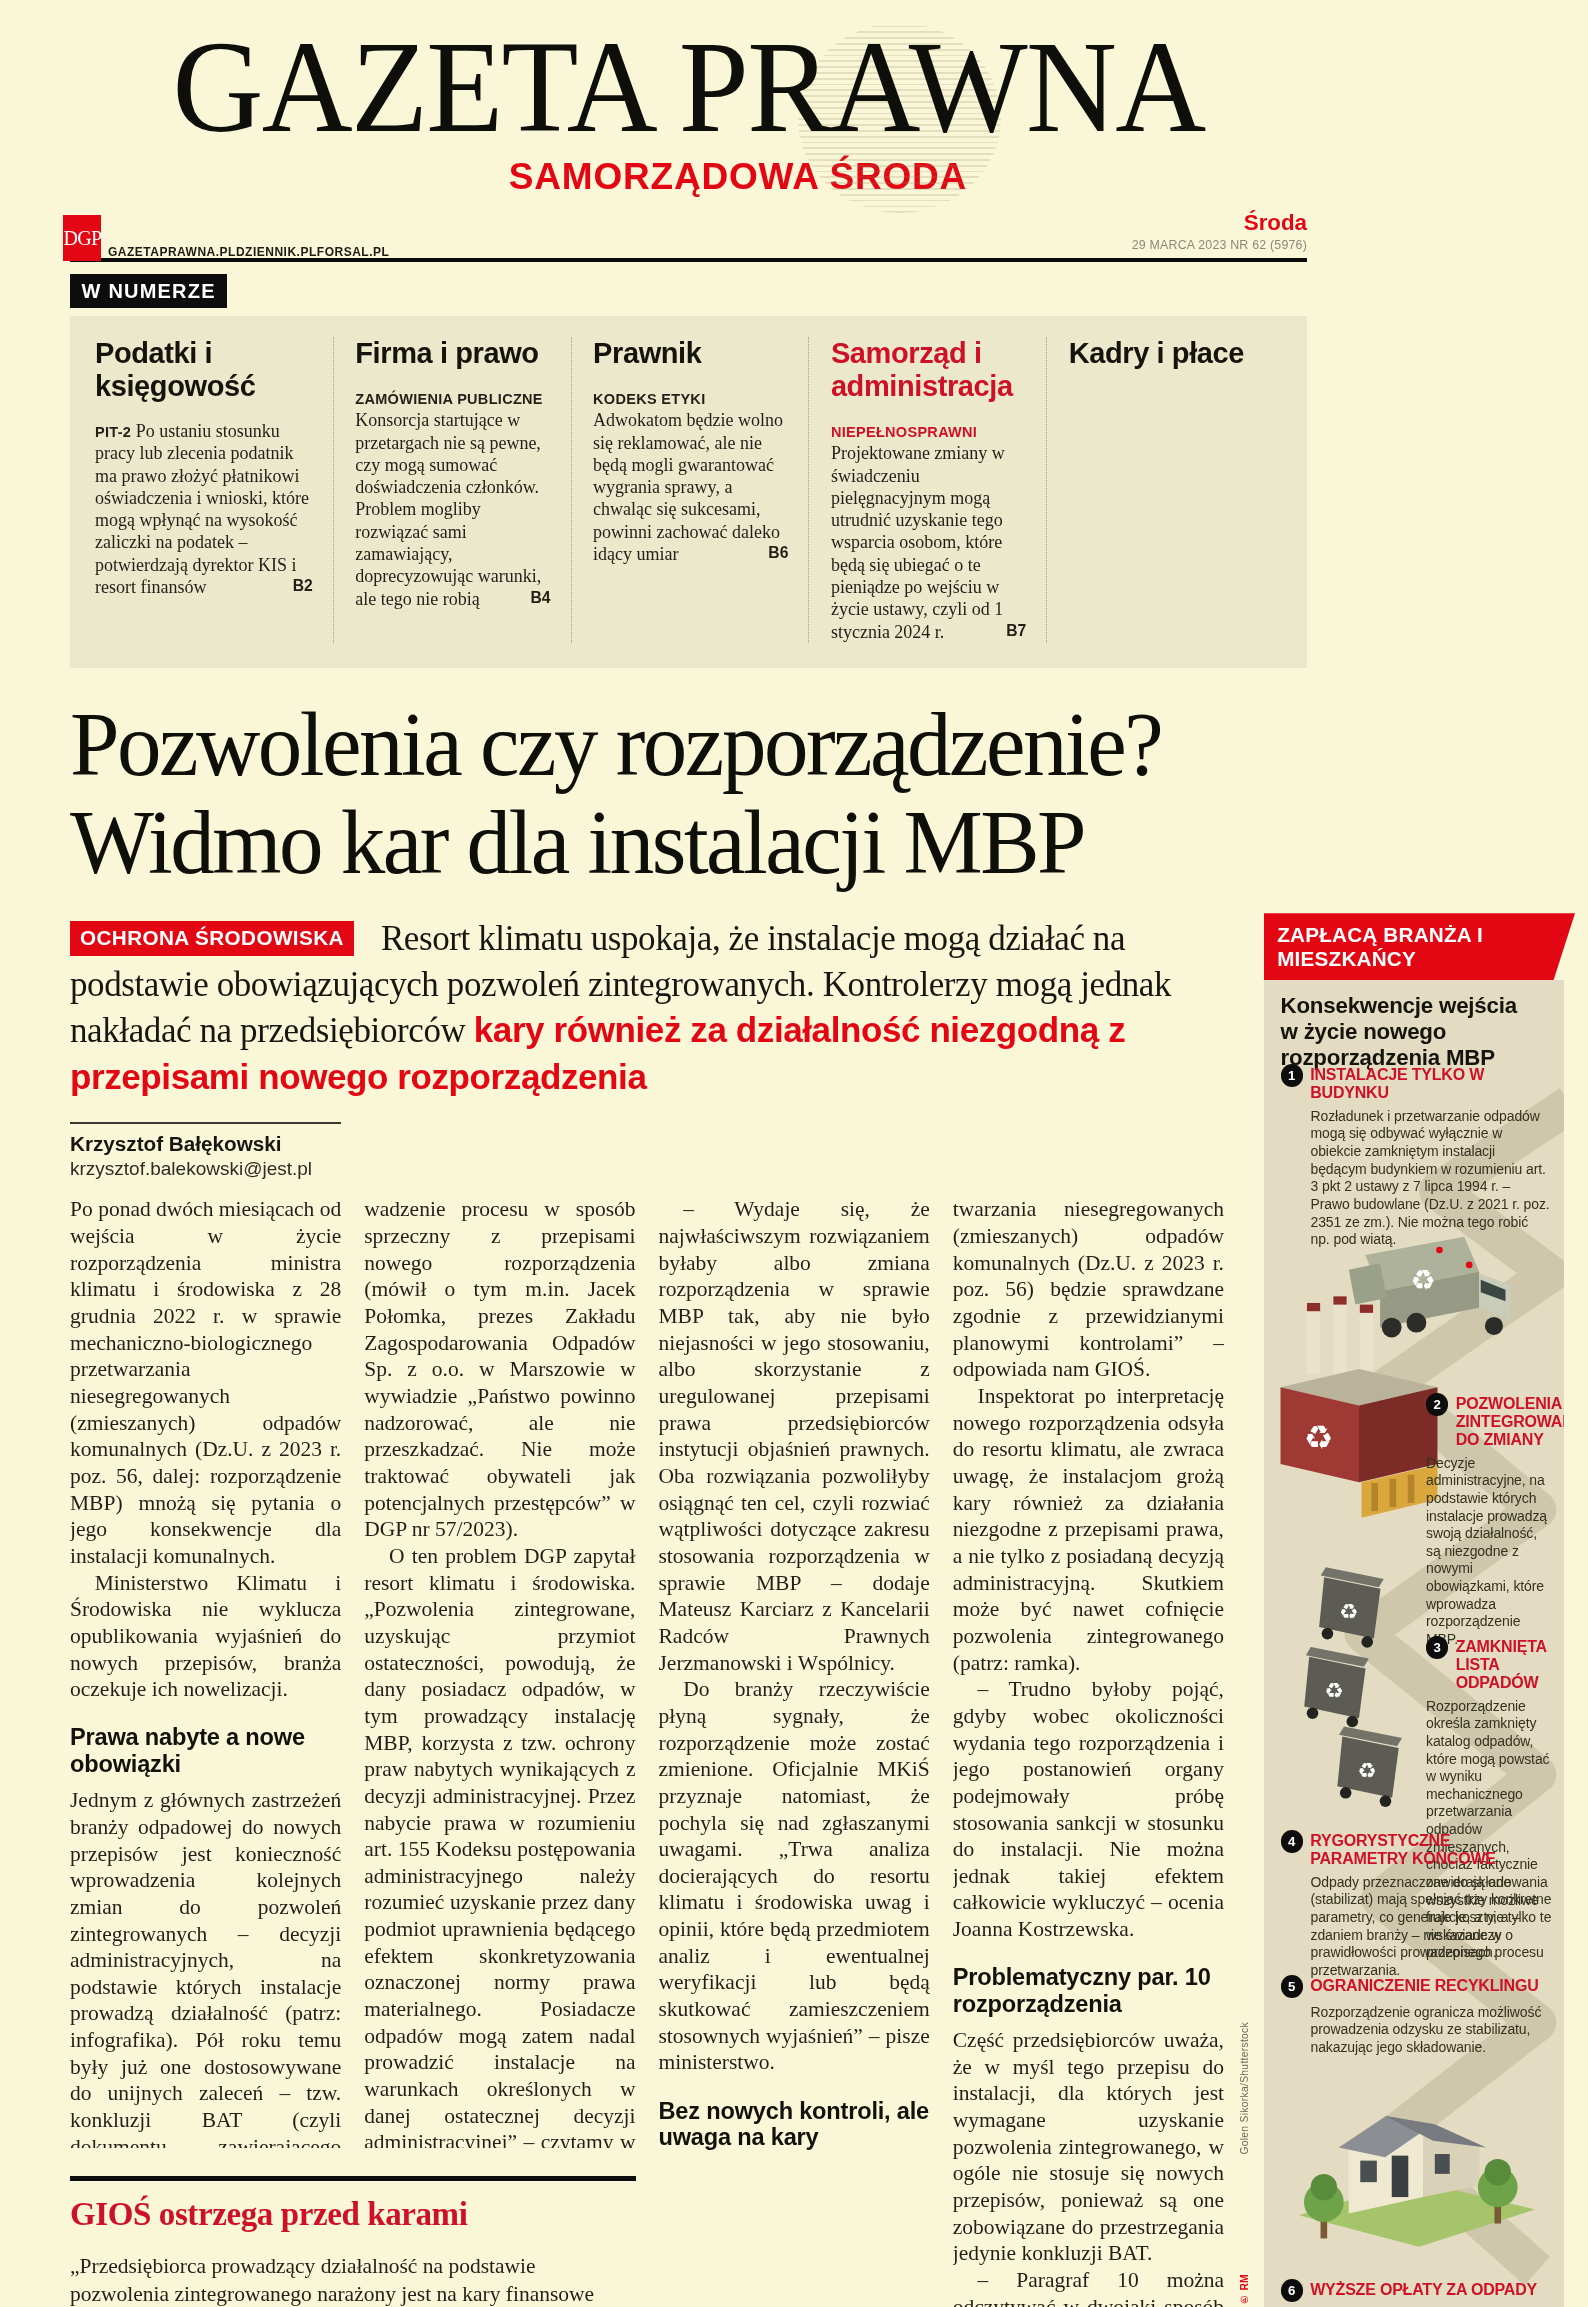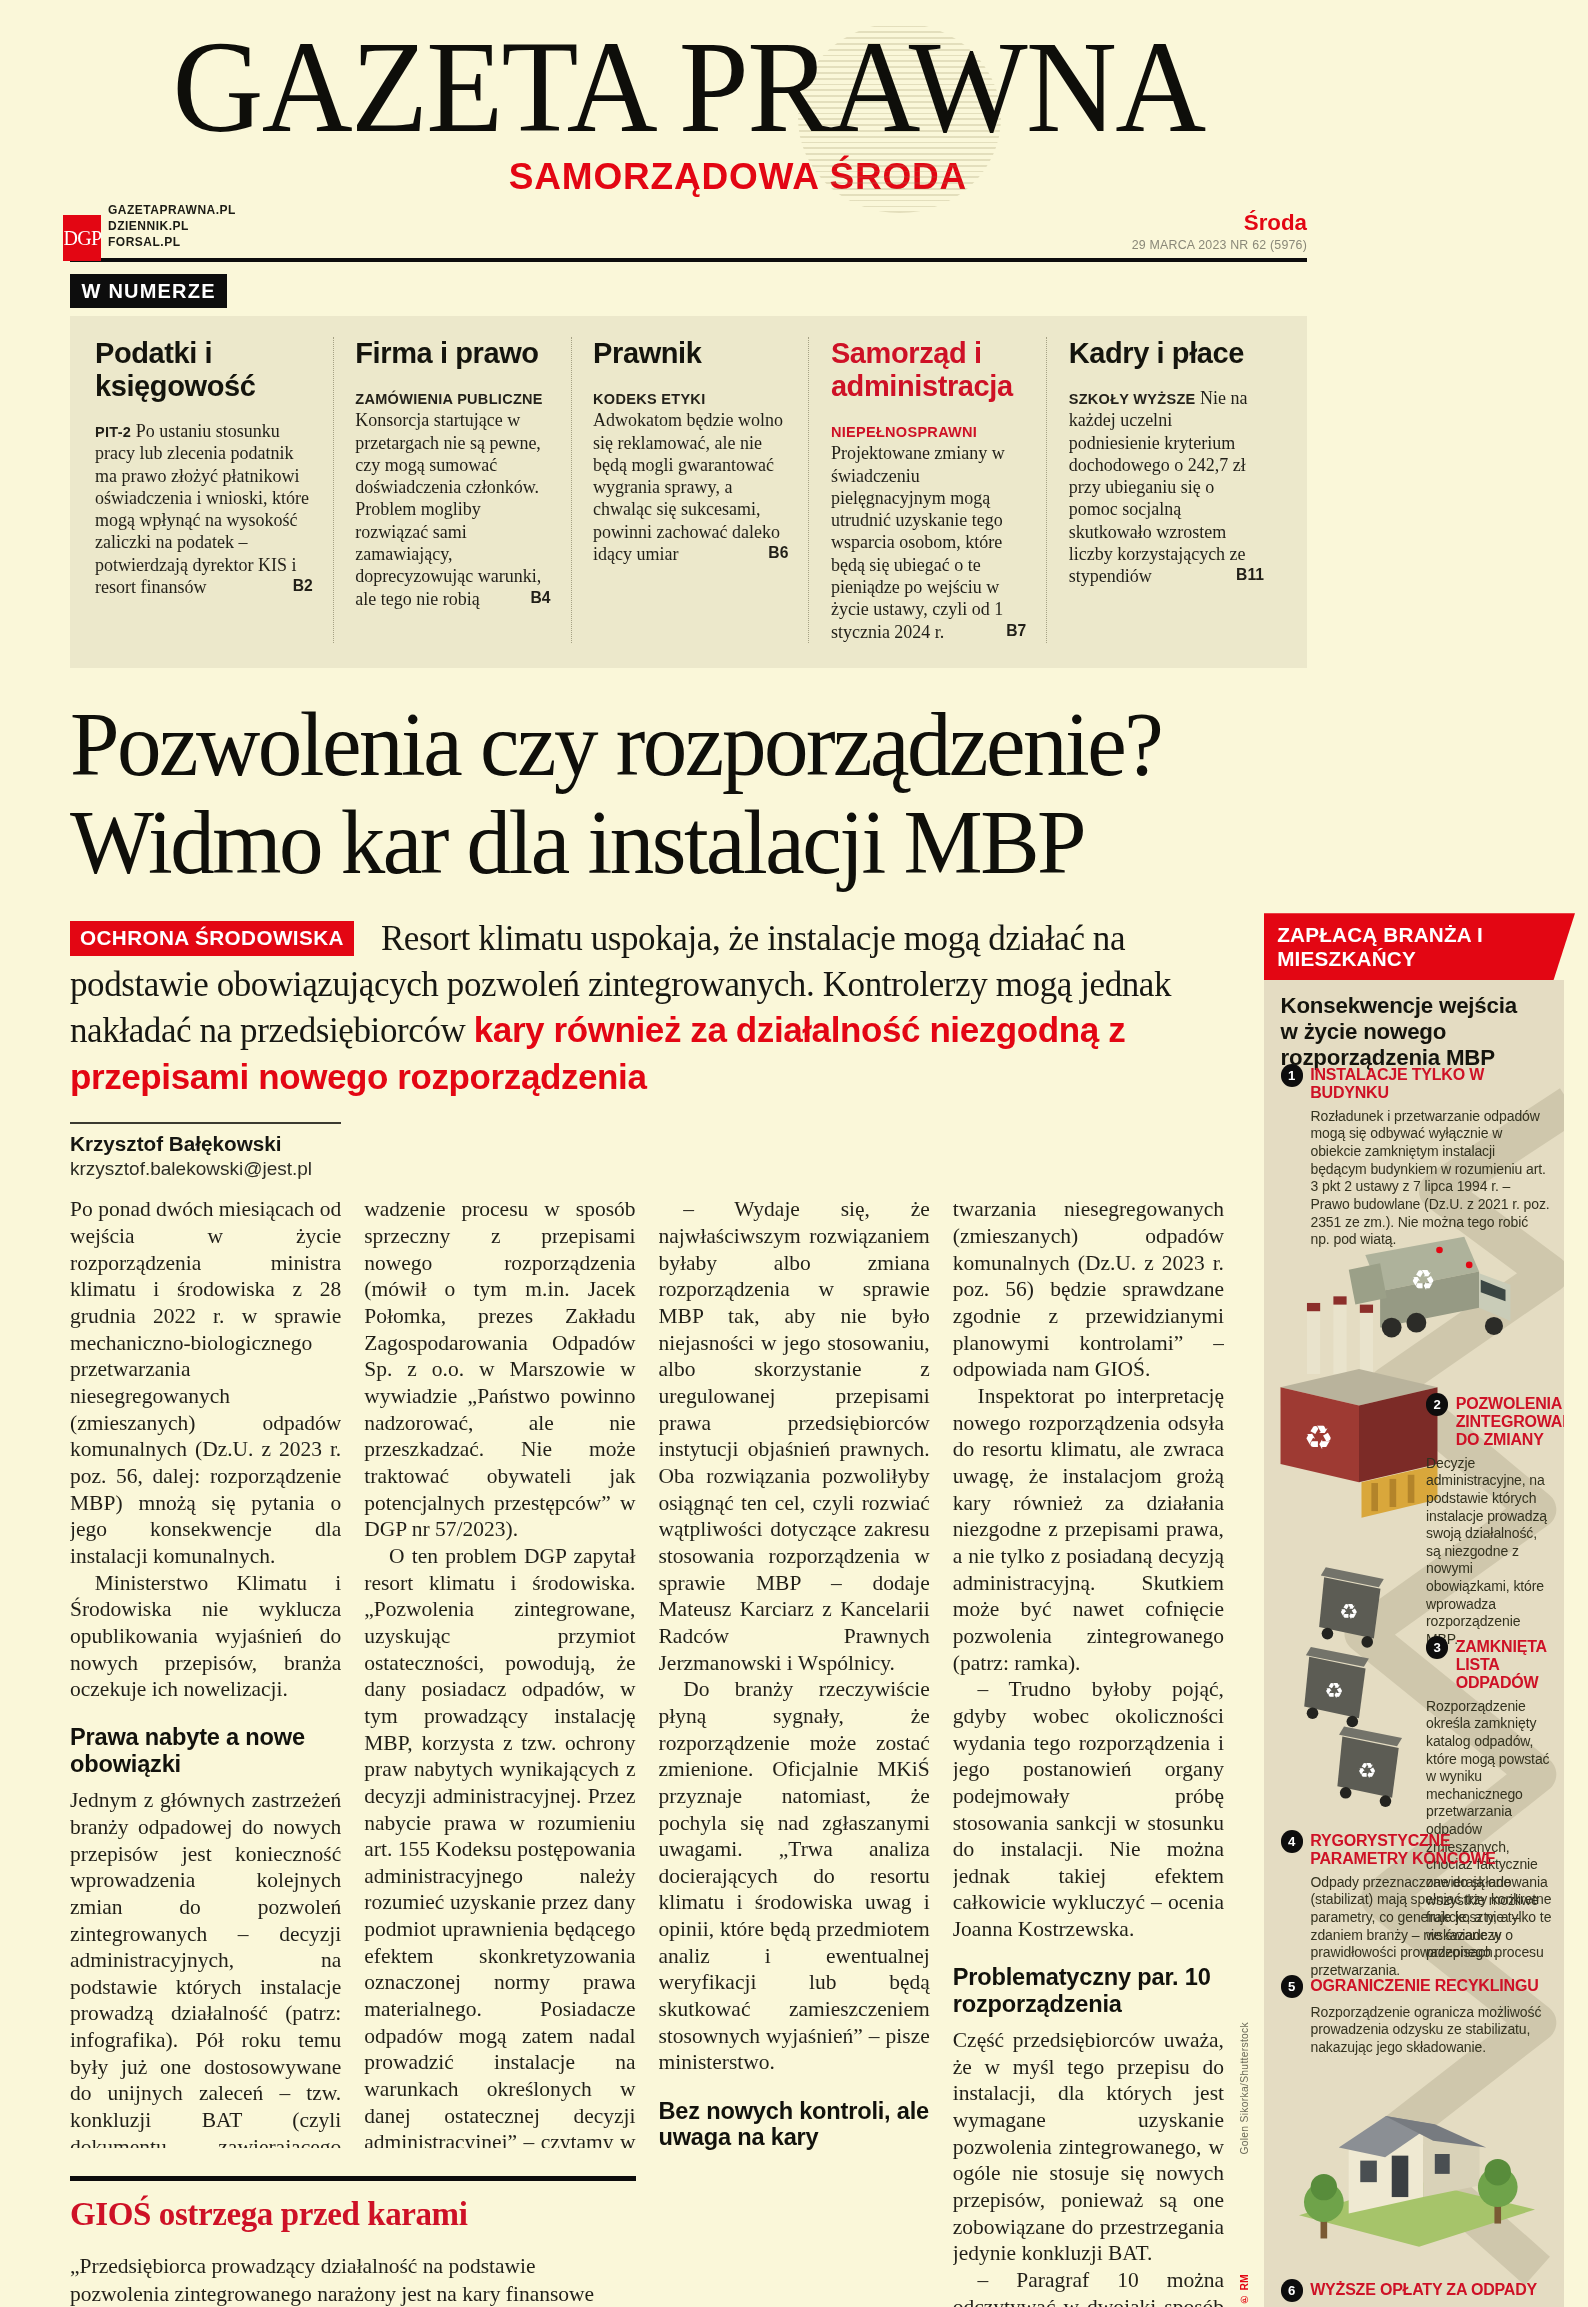--- a/index.html
+++ b/index.html
@@ -39,21 +39,21 @@
     text-align:center;margin-top:8px;margin-left:99px;
     color:var(--red);font-weight:bold;font-size:37px;letter-spacing:0.8px;
   }
   .header-foot{position:relative;height:63px;margin-top:1.7px;border-bottom:4.1px solid #0d0d0d;}
   .brandblock{position:absolute;left:-6.6px;bottom:-3.3px;display:flex;align-items:flex-end;gap:6.6px;}
   .dgp{
     width:38px;height:46px;background:var(--red);color:#fff;
     font-family:"Liberation Serif", serif;font-size:20px;display:flex;align-items:center;justify-content:center;
     letter-spacing:-0.8px;
   }
-  .sites{display:flex;flex-direction:column;justify-content:flex-end;padding-bottom:11px;}
+  .sites{display:flex;flex-direction:row;justify-content:flex-end;padding-bottom:1px;}
   .sites span{font-size:12px;font-weight:bold;letter-spacing:0.5px;line-height:1.35;color:#1b1b14;}
   .dateblock{position:absolute;right:0;bottom:6.6px;text-align:right;}
   .weekday{color:var(--red);font-weight:bold;font-size:22.3px;line-height:1.1;}
   .issue{color:var(--gray);font-size:12.4px;margin-top:1.7px;letter-spacing:0.2px;}
 
   
   .inn-label{
     display:inline-block;background:#0d0d0d;color:#fff;font-weight:bold;
     font-size:20px;letter-spacing:1.2px;padding:5.8px 11.6px 5px;margin:11.6px 0 8.3px;
   }
@@ -209,21 +209,20 @@
     <div class="inn-col">
       <div class="inn-title">Prawnik</div>
       <p class="inn-text"><span class="kick">KODEKS ETYKI</span><span> Adwokatom będzie wolno się reklamować, ale nie będą mogli gwarantować wygrania sprawy, a chwaląc się sukcesami, powinni zachować daleko idący umiar</span><span class="pref">B6</span></p>
     </div>
     <div class="inn-col">
       <div class="inn-title accent">Samorząd i administracja</div>
       <p class="inn-text"><span class="kick accent">NIEPEŁNOSPRAWNI</span><span> Projektowane zmiany w świadczeniu pielęgnacyjnym mogą utrudnić uzyskanie tego wsparcia osobom, które będą się ubiegać o te pieniądze po wejściu w życie ustawy, czyli od 1 stycznia 2024 r.</span><span class="pref">B7</span></p>
     </div>
     <div class="inn-col">
       <div class="inn-title">Kadry i płace</div>
-      <p class="inn-text"><span class="kick">SZKOŁY WYŻSZE</span><span> Nie na każdej uczelni podniesienie kryterium dochodowego o 242,7 zł przy ubieganiu się o pomoc socjalną skutkowało wzrostem liczby korzystających ze stypendiów</span><span class="pref">B11</span></p>
     </div>
   </section>
 
   
   <h2 class="headline">
     <span>Pozwolenia czy rozporządzenie?</span><br>
     <span>Widmo kar dla instalacji MBP</span>
   </h2>
 
   

